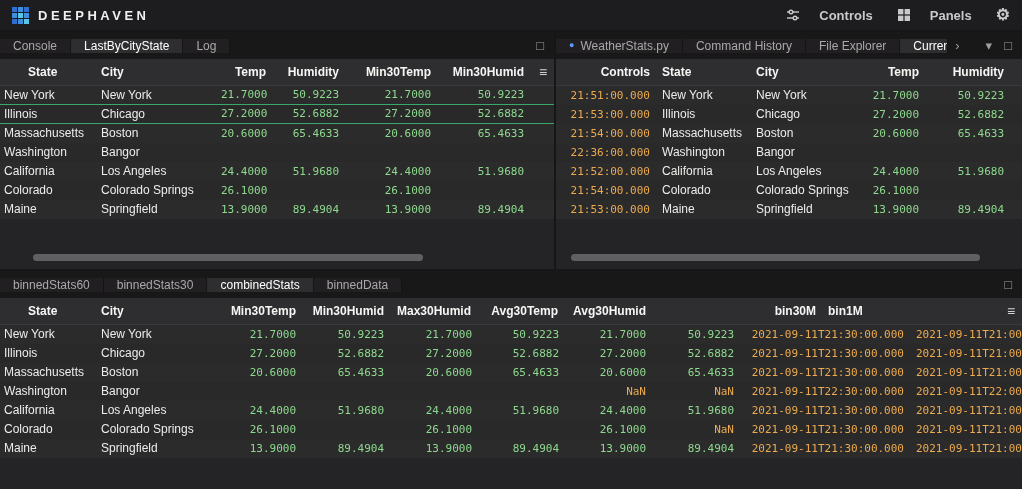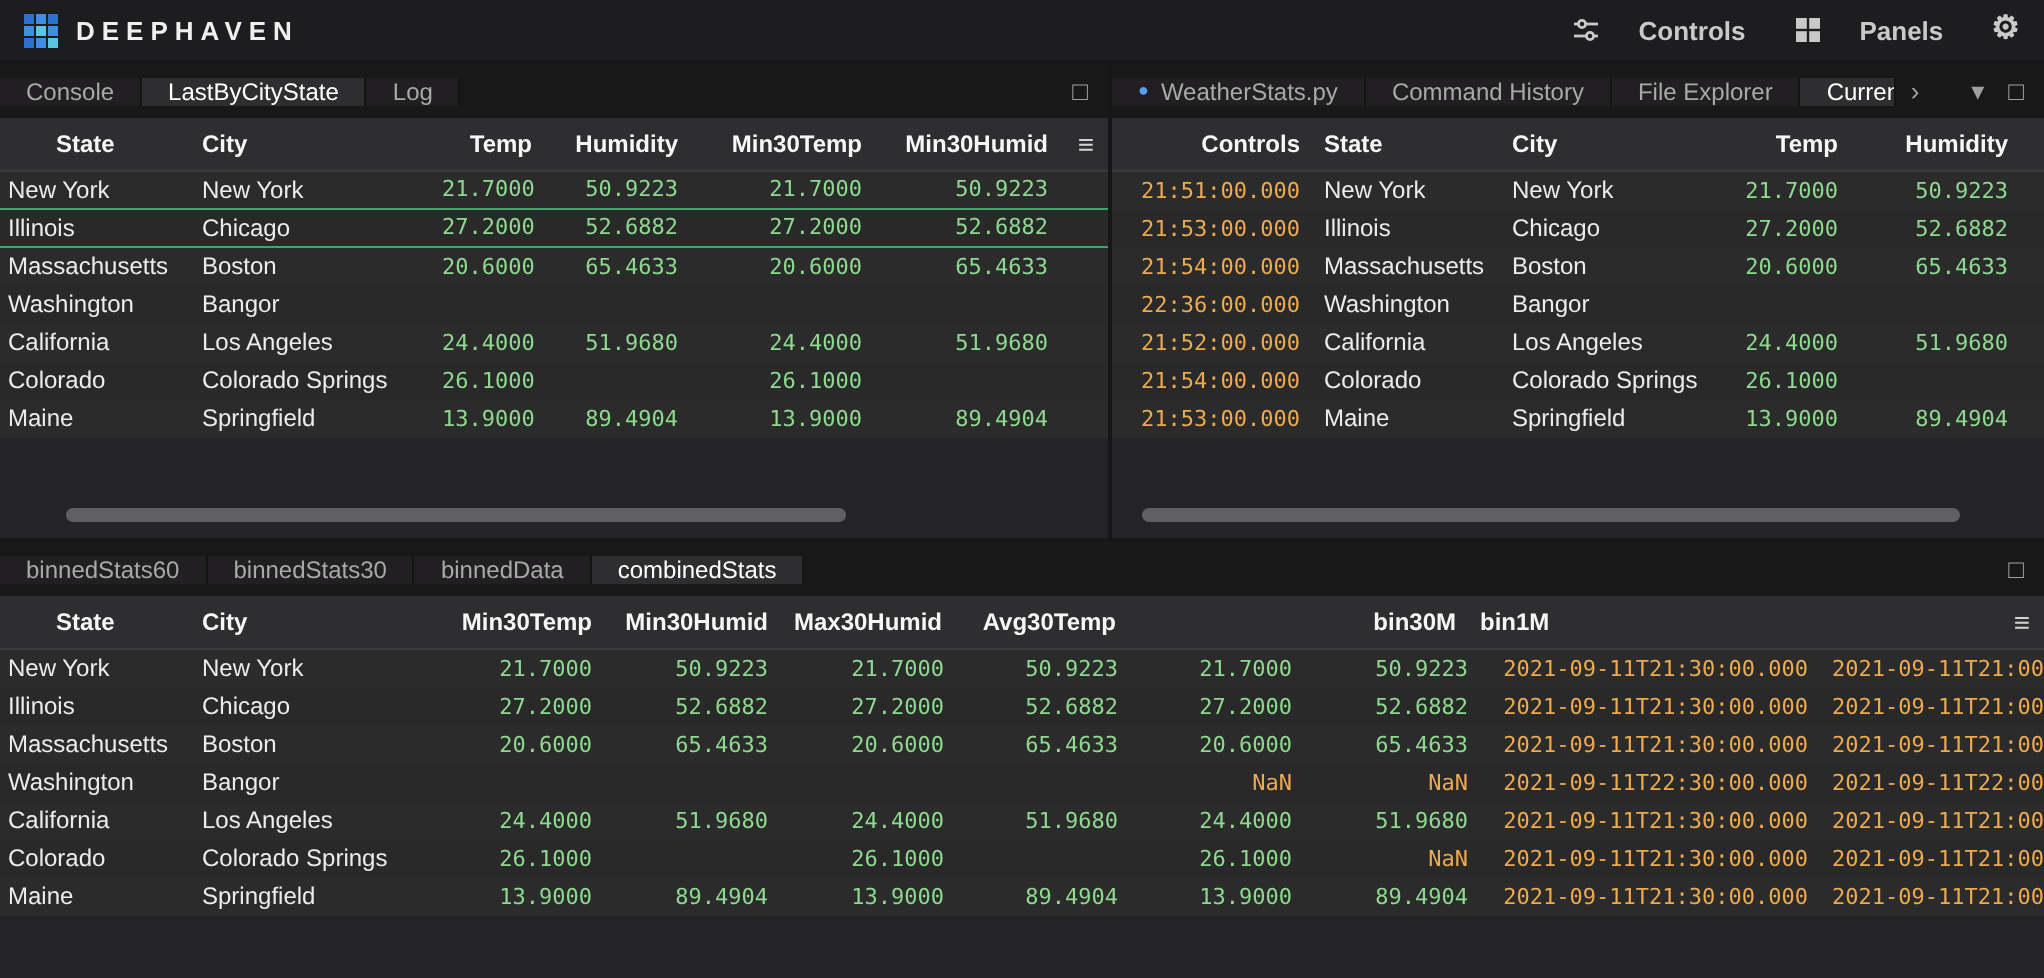--- a/index.html
+++ b/index.html
@@ -301,39 +301,40 @@
 
 <div class="panel" id="bottom-panel">
   <div class="tabbar">
     <div class="tabs">
         <div class="tab">
           <span class="tab-label">binnedStats60</span>
         </div>
         <div class="tab">
           <span class="tab-label">binnedStats30</span>
         </div>
-        <div class="tab">
-          <span class="tab-label">binnedData</span>
-        </div>
         <div class="tab active">
           <span class="tab-label">combinedStats</span>
+        </div>
+        <div class="tab">
+          <span class="tab-label">binnedData</span>
         </div>
       </div>
     <div class="tabbar-icons">
       <span class="tb-icon">□</span>
     </div>
   </div>
   <div class="tablewrap">
       <div class="trow thead">
         <div class="tcell al-left" style="width: 95px;">State</div>
         <div class="tcell al-left" style="width: 120px;">City</div>
         <div class="tcell al-right" style="width: 87px;">Min30Temp</div>
         <div class="tcell al-right" style="width: 88px;">Min30Humid</div>
         <div class="tcell al-right" style="width: 87px;">Max30Humid</div>
         <div class="tcell al-right" style="width: 87px;">Avg30Temp</div>
+        <div class="tcell al-right" style="width: 88px;">Avg30Humid</div>
         <div class="tcell al-right" style="width: 170px;">bin30M</div>
         <div class="tcell al-left" style="width: 200px;">bin1M</div>
         <div class="th-menu">≡</div>
       </div>
       <div class="tbody">
         <div class="trow even">
           <div class="tcell ty-text al-left" style="width: 95px;">New York</div>
           <div class="tcell ty-text al-left" style="width: 120px;">New York</div>
           <div class="tcell ty-num al-right" style="width: 87px;">21.7000</div>
           <div class="tcell ty-num al-right" style="width: 88px;">50.9223</div>

